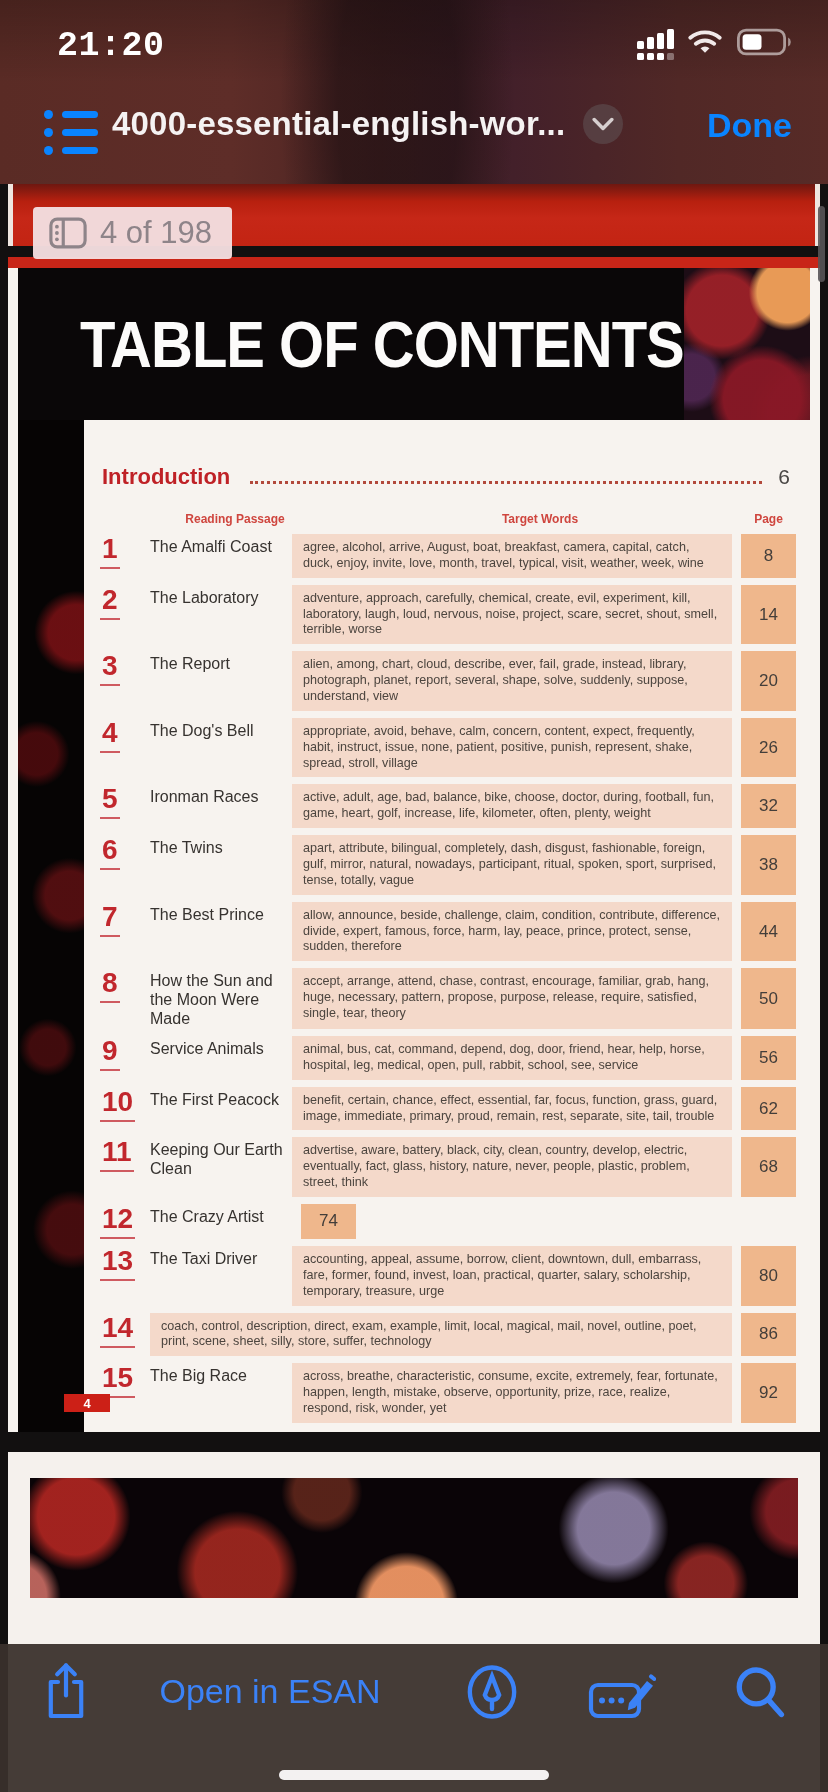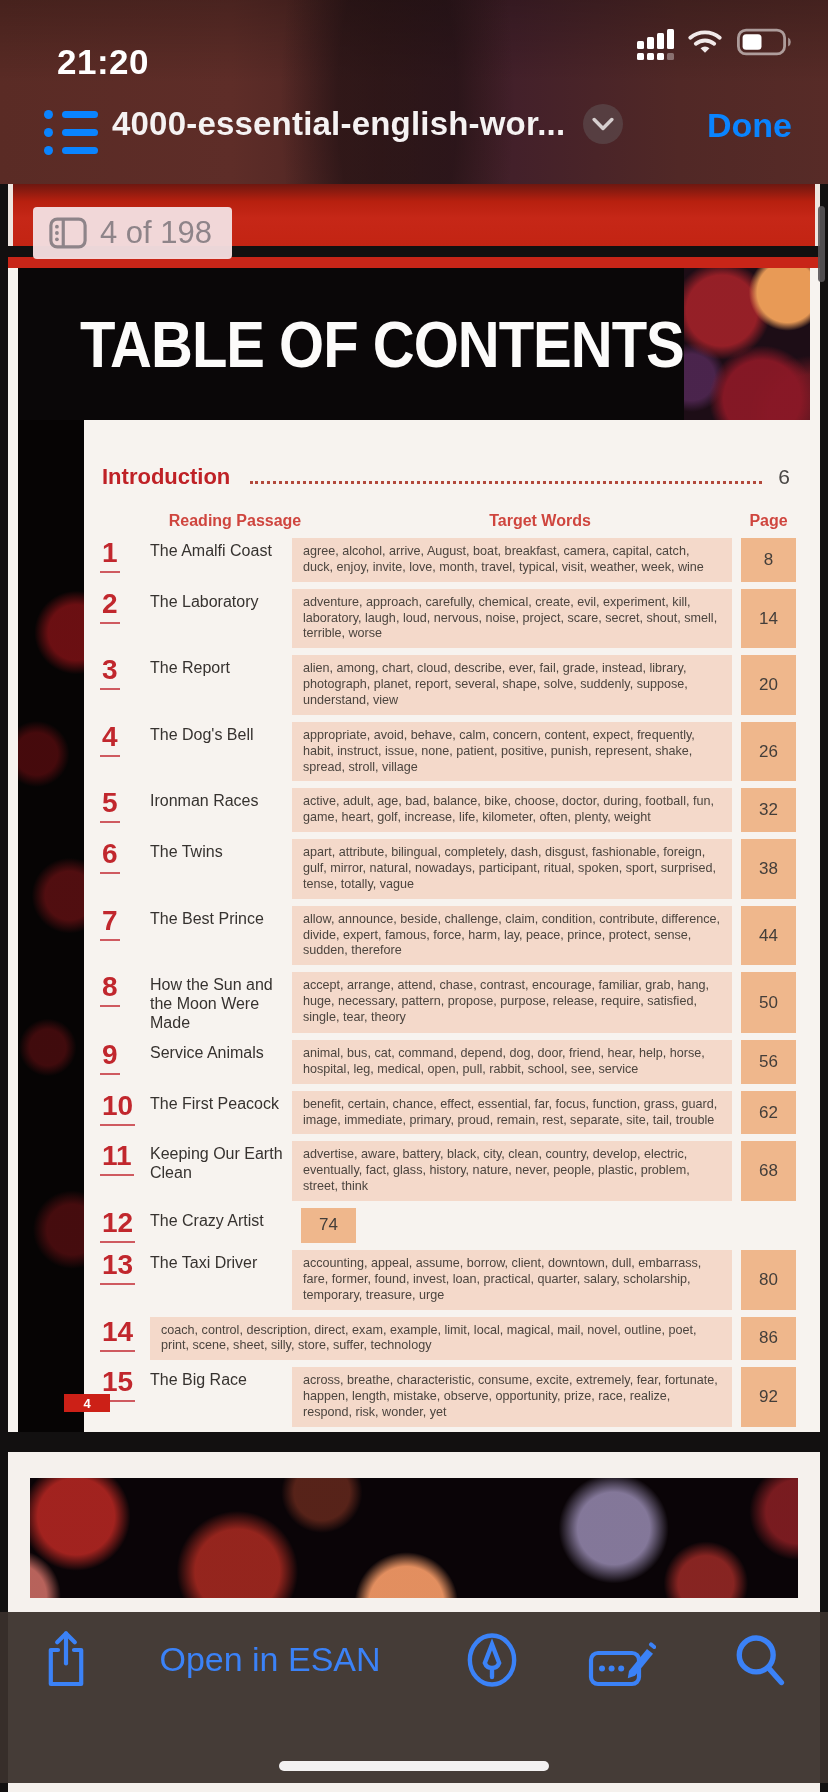--- a/index.html
+++ b/index.html
@@ -12,21 +12,21 @@
 
   
   .top-chrome {
     position:absolute; top:0; left:0; width:828px; height:184px; z-index:30;
     background:
       radial-gradient(ellipse 150px 420px at 48% 55%, rgba(18,10,14,.5) 0 40%, transparent 78%),
       linear-gradient(180deg, rgba(0,0,0,.22), rgba(0,0,0,0) 45%),
       linear-gradient(90deg,#5a2b25 0%,#5e2d28 28%,#4a2322 46%,#43202a 62%,#512826 82%,#572b27 100%);
   }
   .status-bar { position:absolute; top:22px; left:0; right:0; height:46px; }
-  .time { position:absolute; left:57px; top:20px; color:#fff; font-size:35px; font-weight:700; letter-spacing:.5px; }
+  .time { position:absolute; left:57px; top:4px; color:#fff; font-size:35px; font-weight:700; letter-spacing:.5px;font-family:Liberation Mono, monospace; }
   .status-icons { position:absolute; right:34px; top:6px; display:flex; align-items:center; gap:13px; }
   .cell { display:flex; flex-direction:column; gap:4px; }
   .cell .r1 { display:flex; align-items:flex-end; gap:3px; height:20px; }
   .cell .r1 i { display:block; width:7px; background:#fff; border-radius:1.5px; }
   .cell .r2 { display:flex; gap:3px; }
   .cell .r2 i { display:block; width:7px; height:7px; background:#fff; border-radius:1.5px; }
   .cell .r2 i.dim { background:rgba(255,255,255,.35); }
 
   .nav-bar { position:absolute; top:98px; left:0; right:0; height:68px; }
   .list-btn { position:absolute; left:44px; top:12px; display:flex; flex-direction:column; gap:9px; cursor:pointer; }
@@ -75,21 +75,21 @@
       radial-gradient(circle 56px at 82% 80%, rgba(132,20,24,.5) 0 45%, transparent 70%),
       #060404;
   }
   .toc-area { flex:1; padding:44px 14px 0 8px; }
 
   .intro-row { display:flex; align-items:baseline; margin:0 6px 22px 10px; }
   .intro-label { color:#bf2126; font-size:22px; font-weight:700; }
   .leader { flex:1; border-bottom:3px dotted #b2493c; margin:0 16px 6px 20px; }
   .intro-page { color:#4a4745; font-size:21px; }
 
-  .cols-row { display:flex; margin:0 0 8px 0; color:#cf453e; font-weight:700; font-size:16px; }
+  .cols-row { display:flex; margin:0 0 8px 0; color:#cf453e; font-weight:700; font-size:12px; }
   .ch-passage { width:256px; text-align:center; padding-left:30px; }
   .ch-words { flex:1; text-align:center; }
   .ch-page { width:55px; margin-left:9px; text-align:center; }
 
   .toc-row { display:flex; align-items:stretch; margin-bottom:7px; }
   .r-num { width:58px; flex:none; padding-top:1px; }
   .r-num span { display:inline-block; margin-left:8px; color:#c1272d; font-size:28px; font-weight:700; line-height:1; padding:0 2px 4px; border-bottom:2px solid #cf5a60; }
   .r-title { width:142px; flex:none; font-size:16px; color:#36322f; line-height:1.18; padding-top:4px; }
   .r-words { flex:1; background:#f4d9ca; color:#4c453f; font-size:12.6px; line-height:1.26; padding:6px 10px 6px 11px; }
   .r-page { width:55px; flex:none; margin-left:9px; background:#efb78c; color:#433e3a; font-size:17px; display:flex; align-items:center; justify-content:center; }
@@ -116,21 +116,21 @@
   .page-pill {
     position:absolute; left:33px; top:23px; height:52px; z-index:20;
     background:rgba(243,221,223,.97); border-radius:4px;
     display:flex; align-items:center; gap:13px; padding:0 20px 0 16px;
     color:#8e8489; font-size:31px; font-weight:500;
   }
   .scroll-ind { position:absolute; right:3px; top:22px; width:7px; height:76px; border-radius:4px; background:rgba(88,84,86,.9); z-index:15; }
 
   
   .toolbar {
-    position:absolute; left:0; right:0; bottom:9px; height:171px; z-index:40;
+    position:absolute; left:0; right:0; bottom:0; height:148px; z-index:40;
     background:rgba(57,48,44,.94);
   }
   .tb-icon { position:absolute; display:flex; align-items:center; justify-content:center; }
   .tb-share { left:42px; top:16px; }
   .tb-open { position:absolute; left:150px; top:28px; width:240px; text-align:center; color:#3b82f7; font-size:34px; }
   .tb-markup { left:464px; top:18px; }
   .tb-autofill { left:588px; top:26px; }
   .tb-search { left:733px; top:20px; }
   .home-indicator { position:absolute; left:279px; bottom:12px; width:270px; height:10px; border-radius:5px; background:#f3f1f1; }
 </style>

